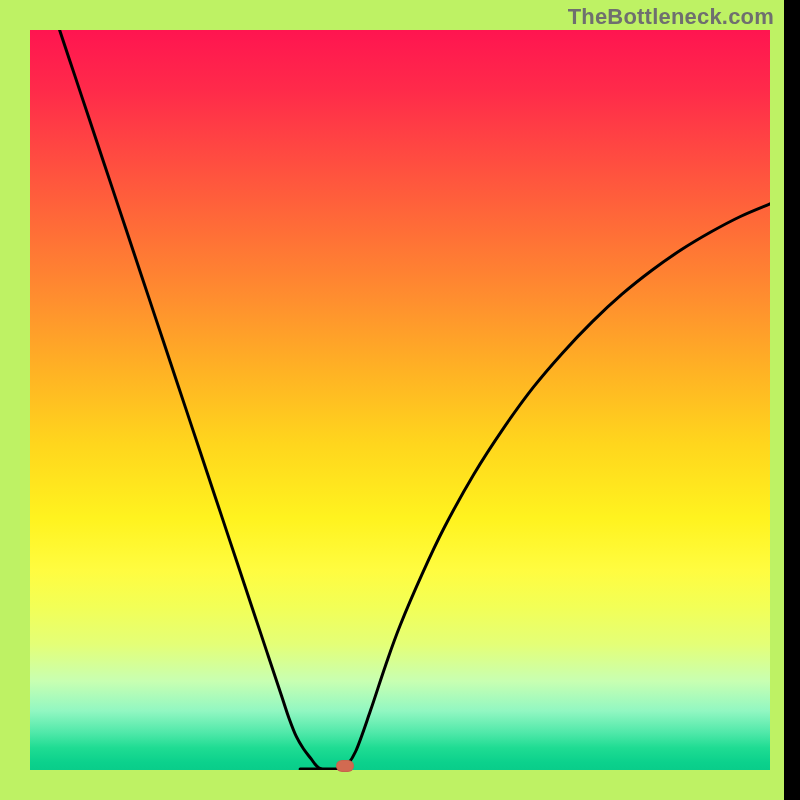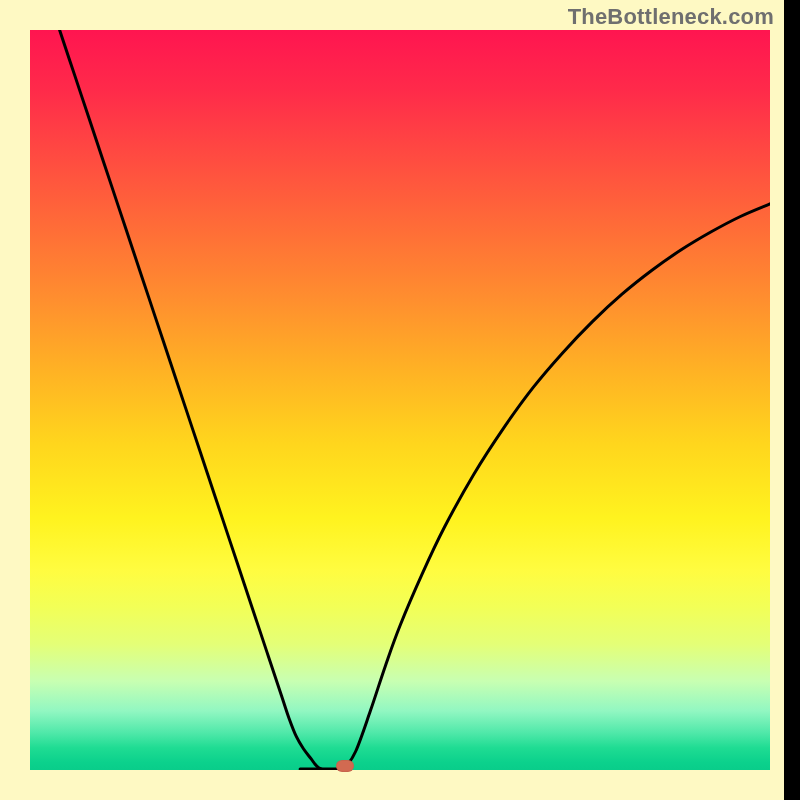--- a/index.html
+++ b/index.html
@@ -8,21 +8,21 @@
     width: 800px;
     height: 800px;
     overflow: hidden;
     background: #000;
     font-family: Arial, Helvetica, sans-serif;
   }
   .frame {
     position: relative;
     width: 784px;
     height: 800px;
-    background: #fef9c3;
+    background: #bef264;
   }
   .watermark {
     position: absolute;
     top: 4px;
     right: 10px;
     font-size: 22px;
     font-weight: 600;
     color: #6f6f6f;
     letter-spacing: 0.2px;
     user-select: none;

